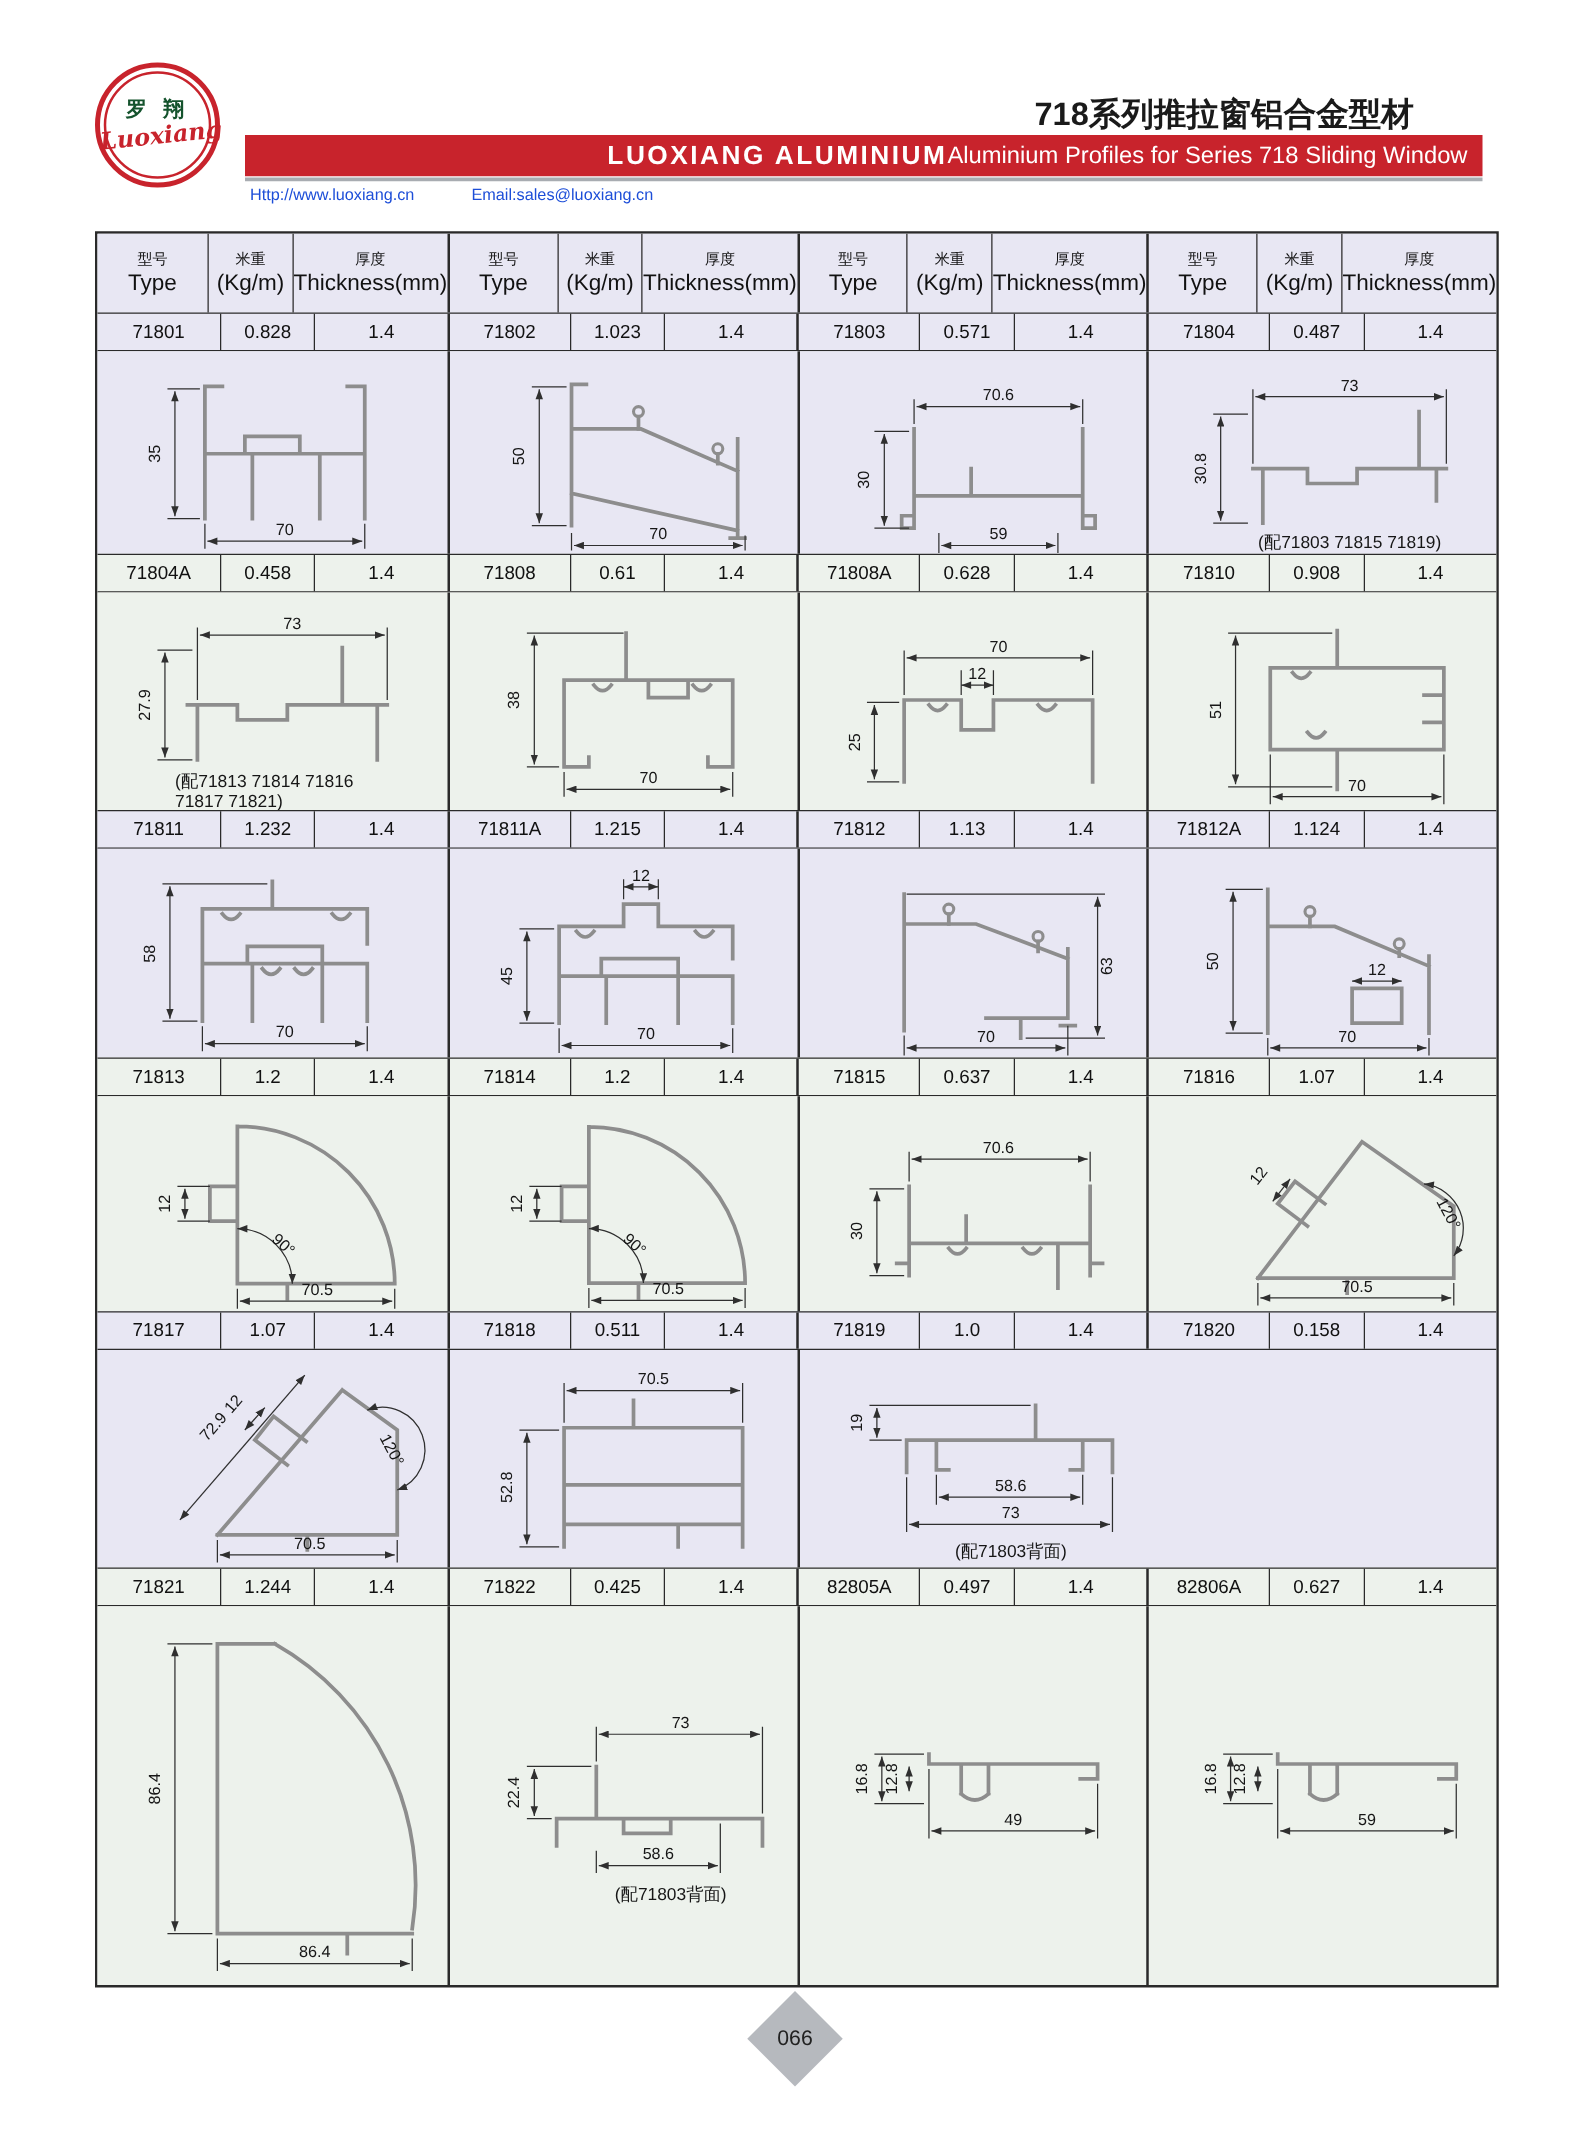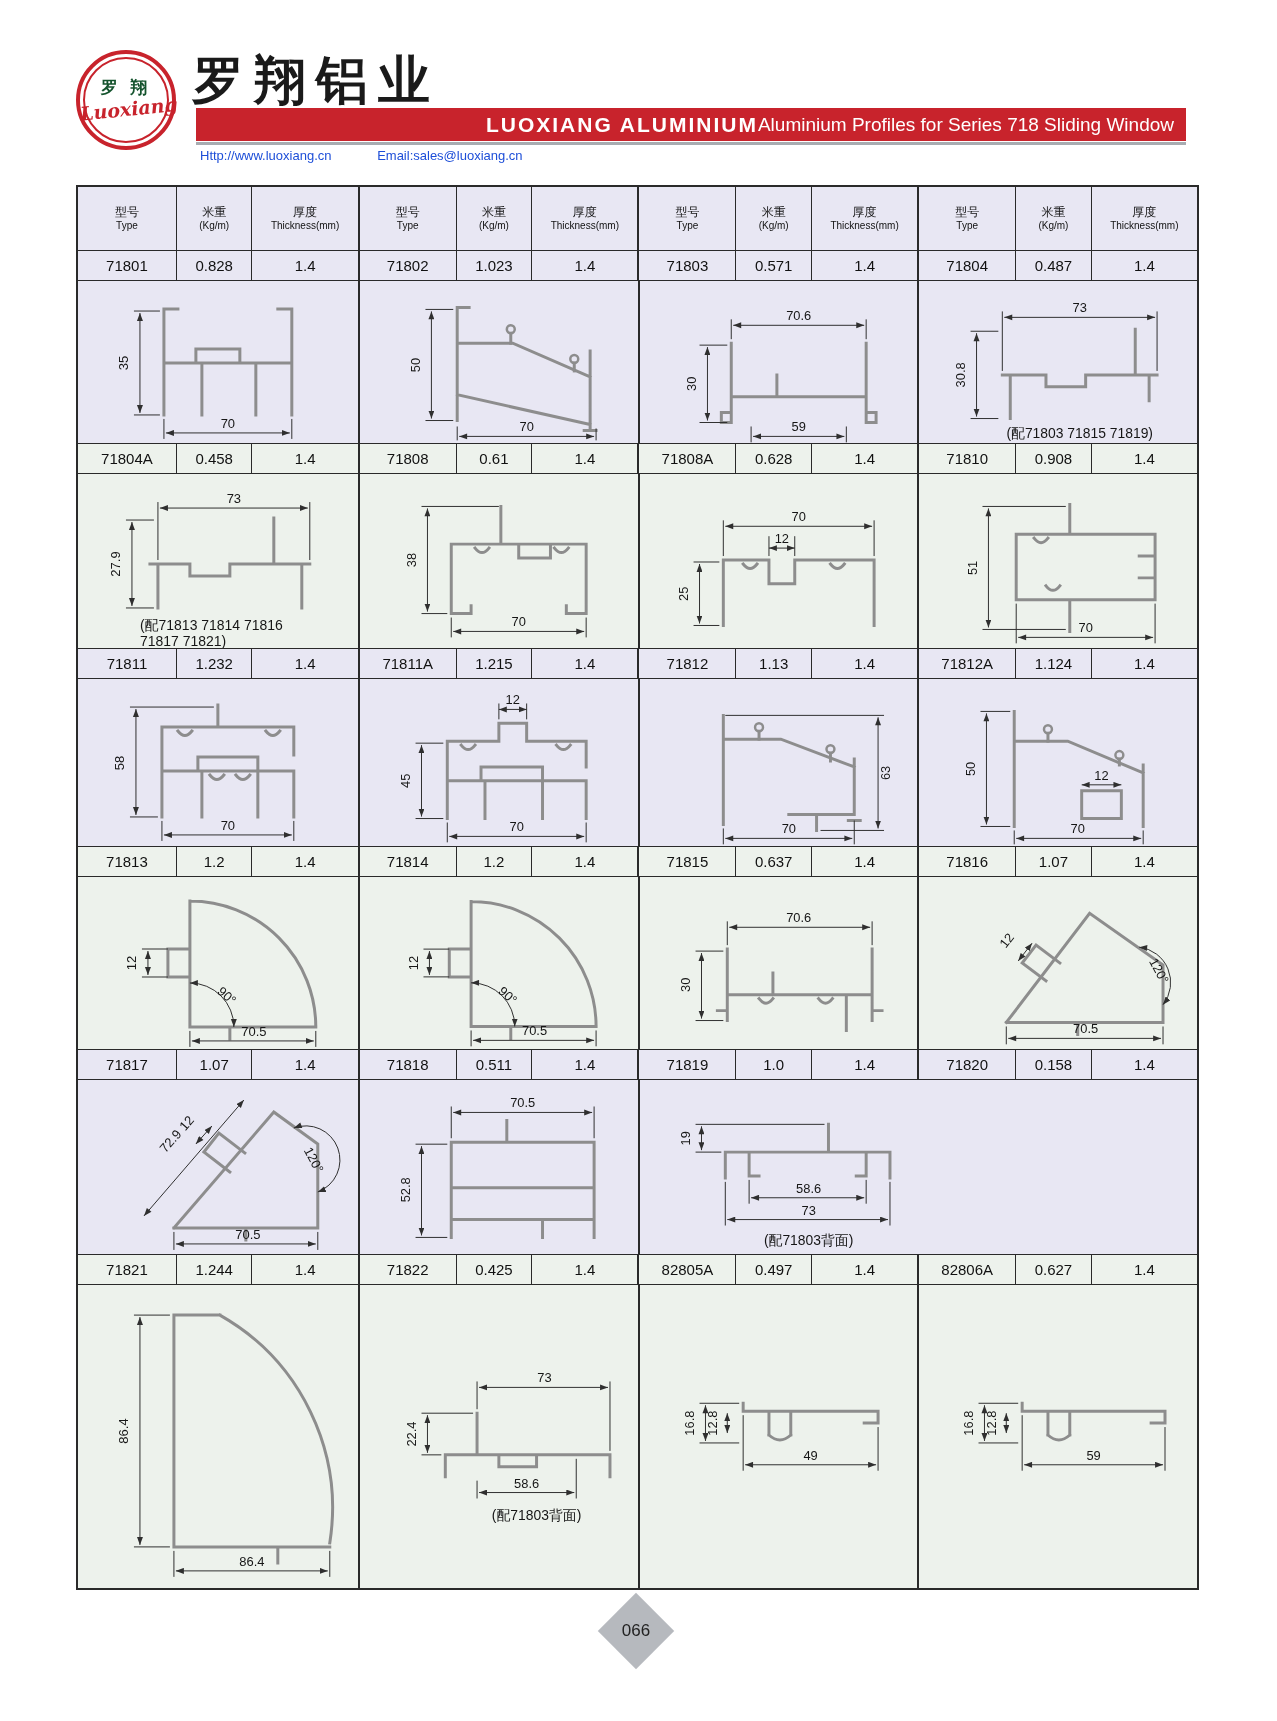--- a/index.html
+++ b/index.html
@@ -22,21 +22,21 @@
   .contact span{margin-right:42px;}
 
   
   .tbl{position:absolute;left:76px;top:185px;width:1119px;border:2px solid #2a2a2a;background:#fff;}
   .gridv{display:grid;grid-template-columns:35fr 27fr 38fr 35fr 27fr 38fr 35fr 27fr 38fr 35fr 27fr 38fr;}
   .hrow{height:63px;}
   .hcell{border-left:1px solid #2a2a2a;display:flex;flex-direction:column;align-items:center;justify-content:center;line-height:1.25;}
   .hcell.g{border-left:2px solid #2a2a2a;}
   .hcell.first{border-left:none;}
   .hz{font-size:12px;}
-  .he{font-size:10px;}
+  .he{font-size:18px;}
   .vrow{height:29px;border-top:1px solid #2a2a2a;border-bottom:1px solid #2a2a2a;}
   .vc{border-left:1px solid #2a2a2a;display:flex;align-items:center;justify-content:center;font-size:15px;}
   .vc.g{border-left:2px solid #2a2a2a;}
   .vc.first{border-left:none;}
   .drow{display:grid;grid-template-columns:1fr 1fr 1fr 1fr;}
   .dcell{border-left:2px solid #2a2a2a;position:relative;}
   .dcell.first{border-left:none;}
   .h1{height:162px;} .h2{height:174px;} .h3{height:167px;} .h4{height:172px;} .h5{height:174px;} .h6{height:303px;}
   .lav{background:#e8e7f3;} .grn{background:#edf2ec;}
 
@@ -67,21 +67,21 @@
   </svg>
 
 <div class="page">
 
   <div class="logo">
     <div class="logo-ring">
       <div class="logo-zh">罗 翔</div>
       <div class="logo-script">Luoxiang</div>
     </div>
   </div>
-  <div class="co-zh">罗翔铝业</div>
+  <div class="series-zh">718系列推拉窗铝合金型材</div>
   <div class="redbar">
     <span class="co-en">LUOXIANG ALUMINIUM</span>
     <span class="series-en">Aluminium Profiles for Series 718 Sliding Window</span>
   </div>
   <div class="bar-shadow"></div>
   <div class="contact">
     <span>Http://www.luoxiang.cn</span>
     <span>Email:sales@luoxiang.cn</span>
   </div>
 

